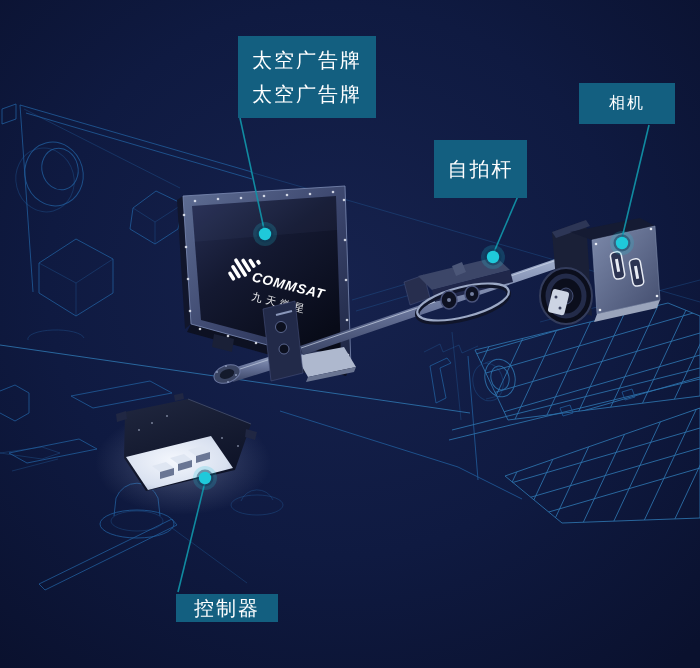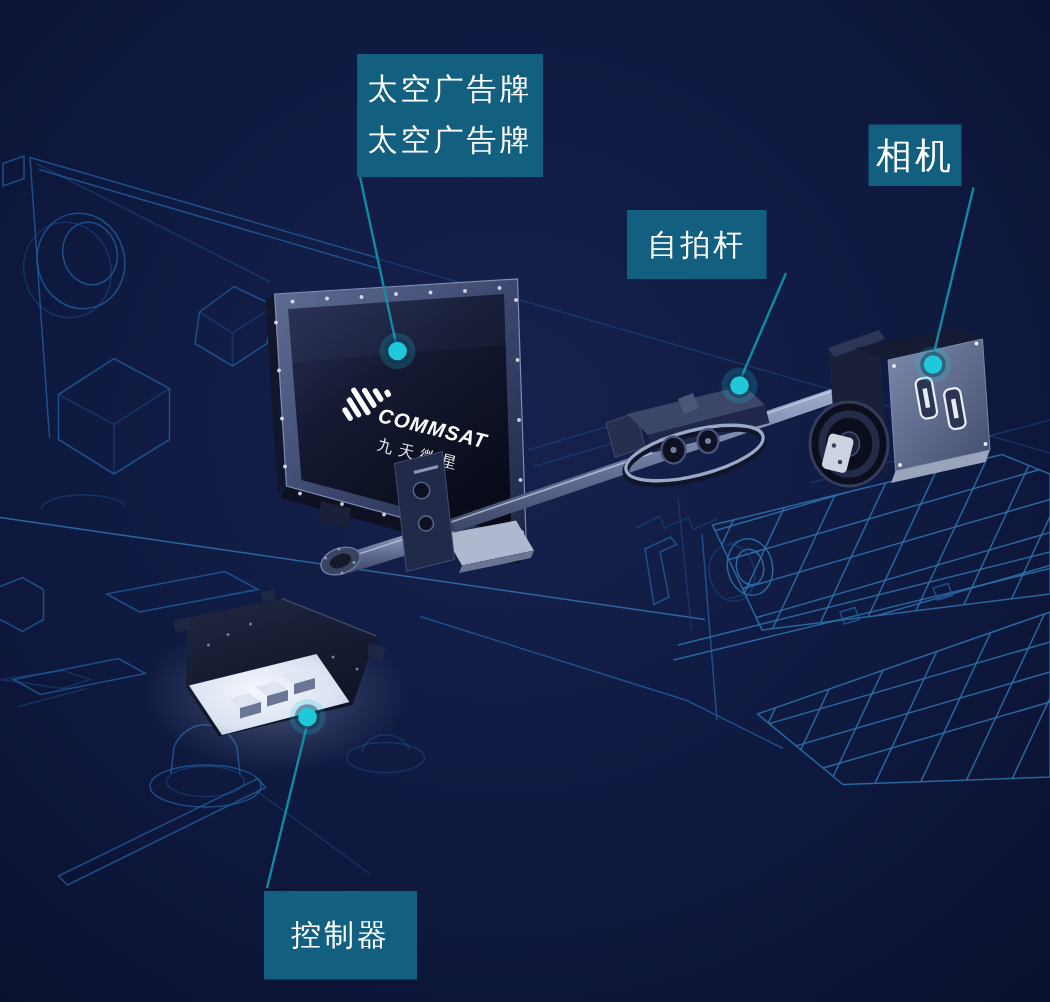--- a/index.html
+++ b/index.html
@@ -12,24 +12,24 @@
     position:relative;width:700px;height:668px;overflow:hidden;
     background:var(--background);
     font-family:"Liberation Sans","DejaVu Sans",sans-serif;
   }
   .stage svg{position:absolute;left:0;top:0;}
   .label{
     position:absolute;background:var(--label-bg);color:var(--label-text);
     display:flex;flex-direction:column;align-items:center;justify-content:center;
     letter-spacing:2px;font-weight:400;box-sizing:border-box;
   }
-  .label-billboard{left:238px;top:36px;width:124px;height:82px;font-size:20px;line-height:34px;}
-  .label-selfie{left:418px;top:140px;width:93px;height:46px;font-size:20px;}
-  .label-camera{left:579px;top:83px;width:62px;height:41px;font-size:24px;}
-  .label-controller{left:176px;top:594px;width:102px;height:59px;font-size:20px;}
+  .label-billboard{left:238px;top:36px;width:138px;height:82px;font-size:20px;line-height:34px;}
+  .label-selfie{left:434px;top:140px;width:93px;height:58px;font-size:20px;}
+  .label-camera{left:579px;top:83px;width:96px;height:41px;font-size:16px;}
+  .label-controller{left:176px;top:594px;width:102px;height:28px;font-size:20px;}
   .wf{stroke:var(--wireframe);fill:none;stroke-width:1;opacity:.8;}
   .wf-dim{stroke:var(--wireframe);fill:none;stroke-width:1;opacity:.38;}
   .wf-br{stroke:var(--wireframe-bright);fill:none;stroke-width:1;opacity:.85;}
   .connector{stroke:var(--connector-line);stroke-width:1.6;opacity:.95;}
   .marker-halo{fill:var(--marker);opacity:.20;}
   .marker-core{fill:var(--marker);}
 </style>
 </head>
 <body>
 

